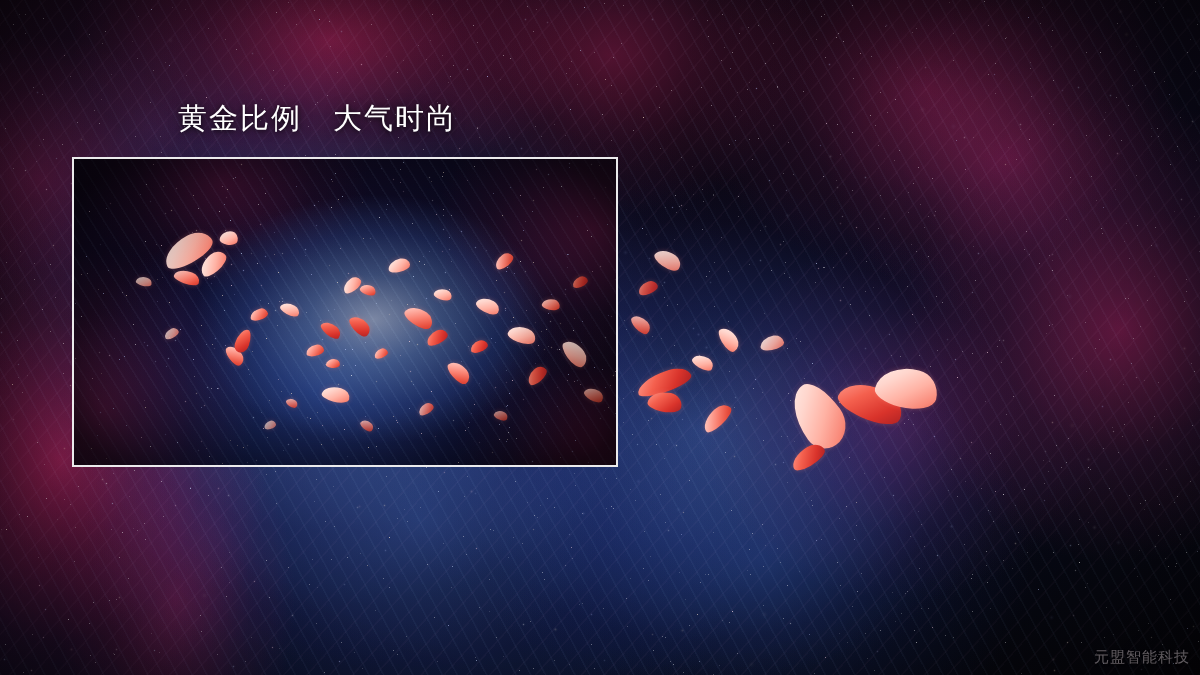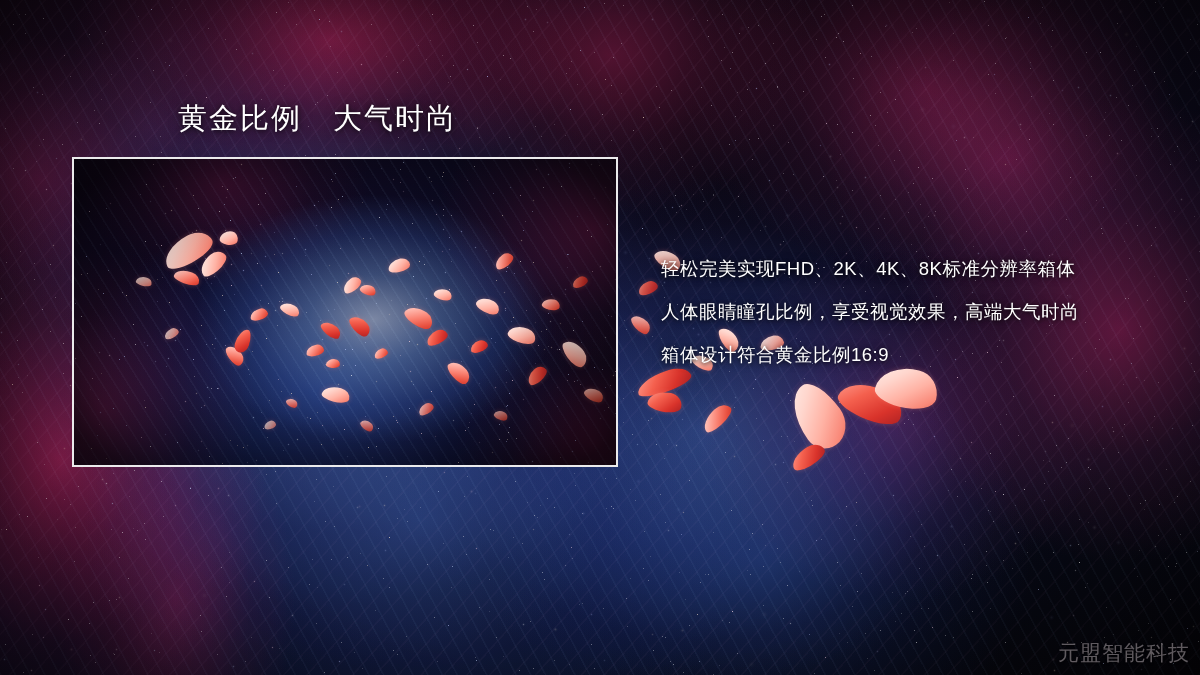--- a/index.html
+++ b/index.html
@@ -234,21 +234,21 @@
     font-size: 18.5px;
     letter-spacing: 0.5px;
     text-shadow: 0 1px 4px rgba(0,0,0,0.8), 0 0 10px rgba(0,0,0,0.5);
   }
   #body-text .line { height: 43px; line-height: 26px; white-space: pre; }
 
   #watermark {
     position: absolute;
     right: 10px;
     bottom: 8px;
-    font-size: 21px;
+    font-size: 15px;
     letter-spacing: 1px;
     color: rgba(205,195,200,0.46);
     text-shadow: 0 1px 2px rgba(0,0,0,0.6);
   }
 </style>
 </head>
 <body>
 
 <div id="slide">
 
@@ -320,21 +320,16 @@
         <div class="petal" style="left: 344px; top: 245px; width: 16px; height: 10px; transform: rotate(-28deg); opacity: 0.85;"></div>
         <div class="petal" style="left: 286px; top: 262px; width: 14px; height: 9px; transform: rotate(40deg); opacity: 0.8;"></div>
         <div class="petal pale" style="left: 190px; top: 262px; width: 12px; height: 8px; transform: rotate(-15deg); opacity: 0.75;"></div>
         <div class="petal" style="left: 420px; top: 252px; width: 14px; height: 9px; transform: rotate(25deg); opacity: 0.8;"></div>
       </div>
     <div class="frame-layer" id="frame-vignette"></div>
   </div>
 
   <div id="title">黄金比例　大气时尚</div>
 
-  <div id="body-text">
-    <div class="line">轻松完美实现FHD、2K、4K、8K标准分辨率箱体</div>
-    <div class="line">人体眼睛瞳孔比例，享受视觉效果，高端大气时尚</div>
-    <div class="line">箱体设计符合黄金比例16:9</div>
-  </div>
 
   <div id="watermark">元盟智能科技</div>
 
 </div>
 
 </body></html>

